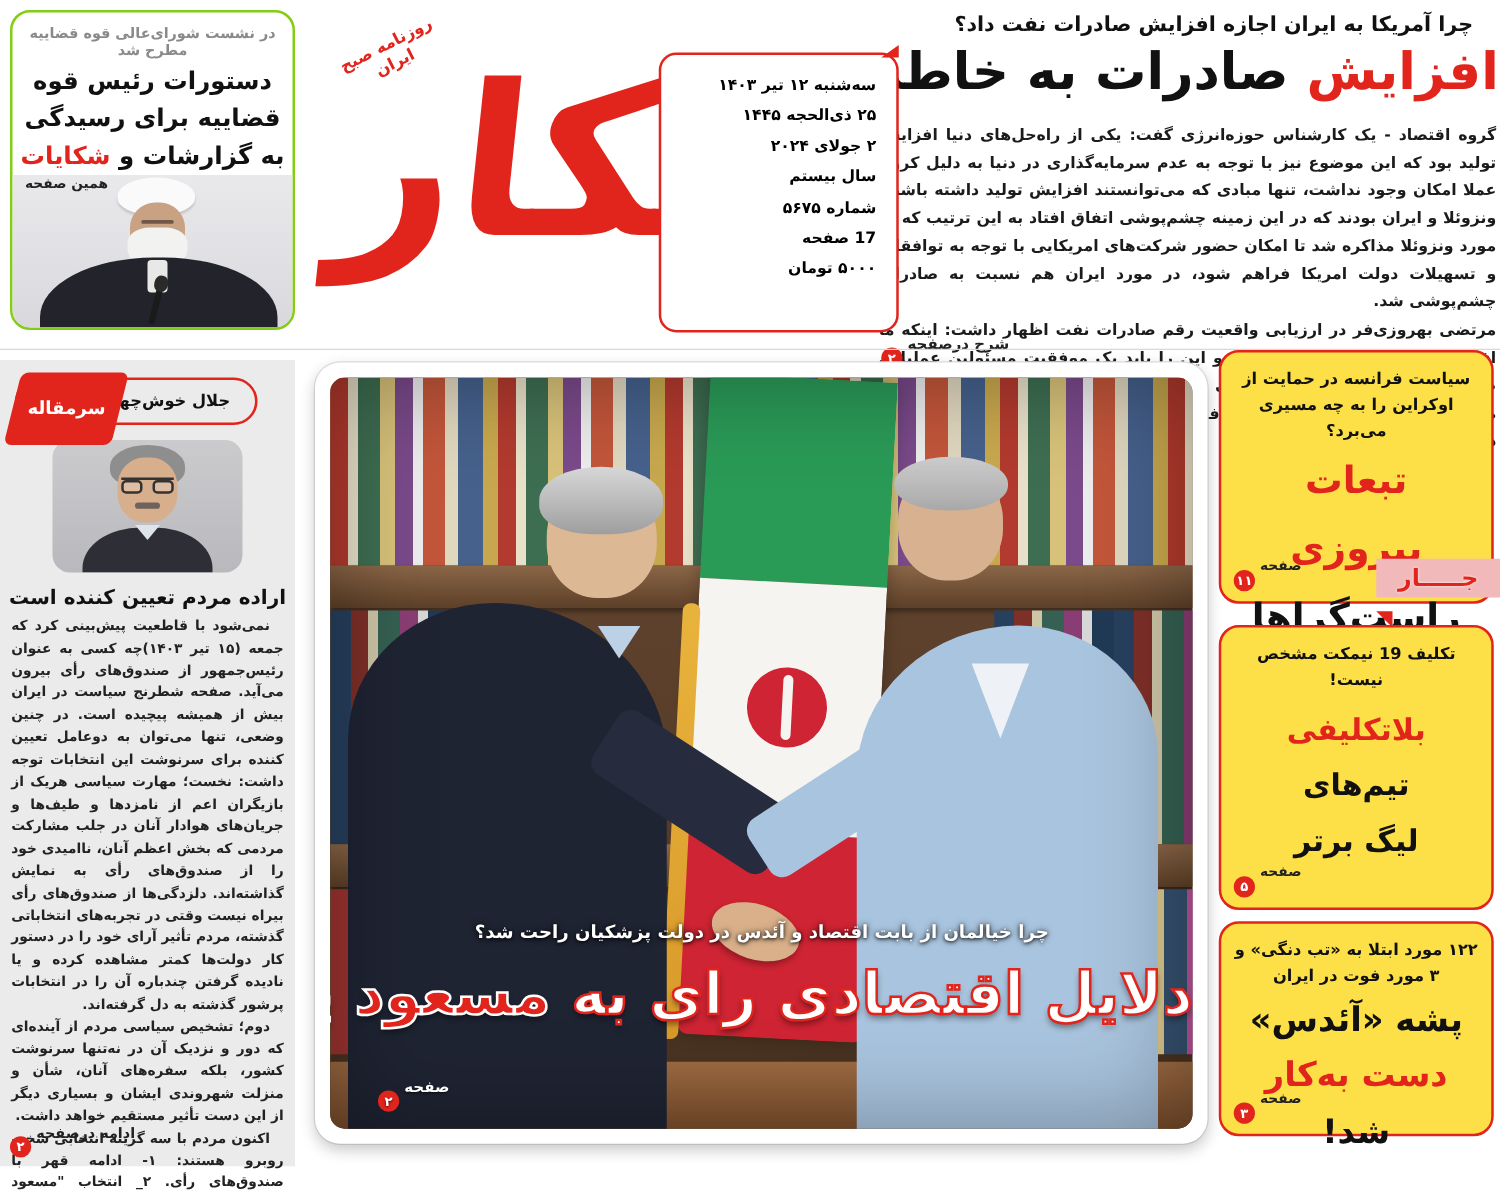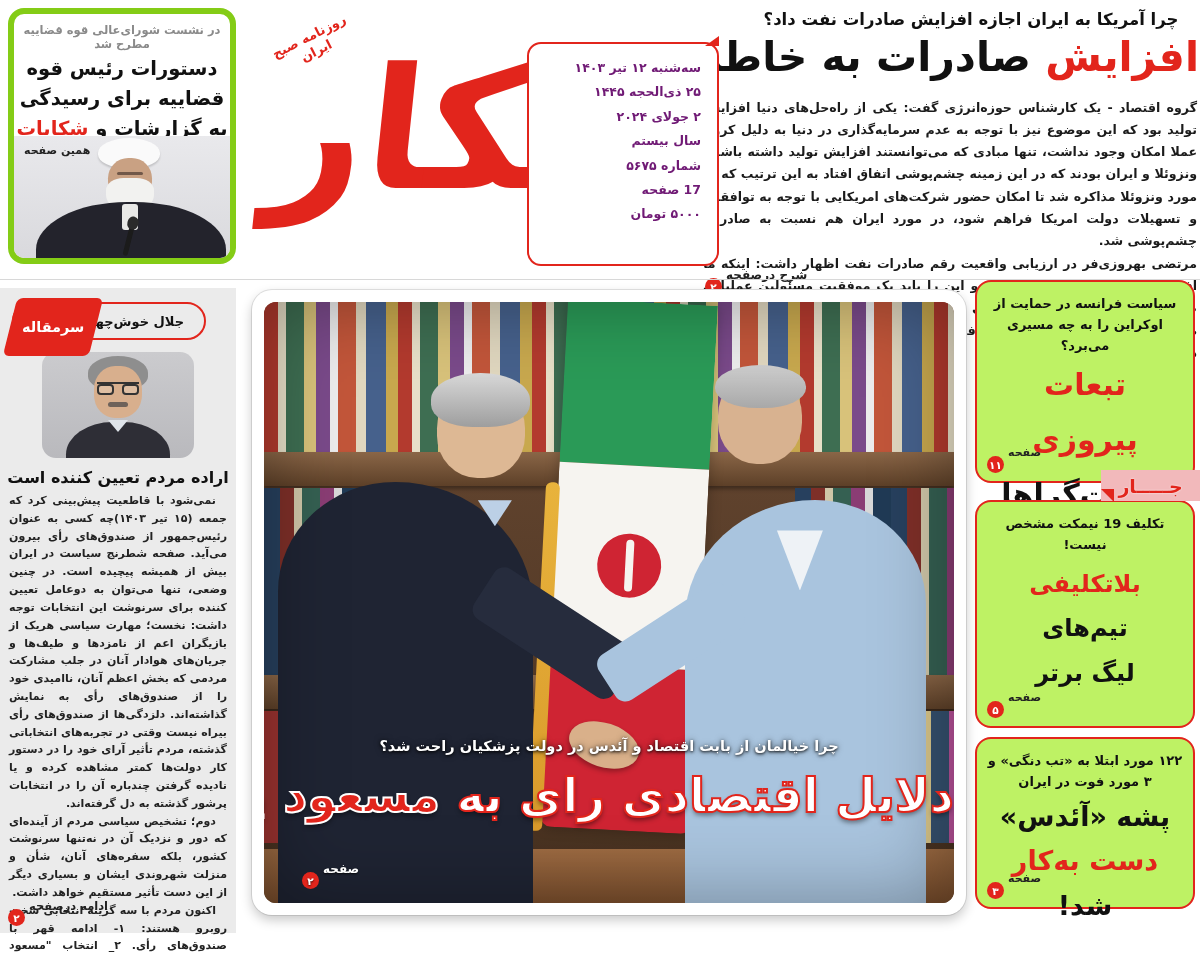--- a/index.html
+++ b/index.html
@@ -2,21 +2,21 @@
 <html dir="rtl" lang="fa"><head>
 <meta charset="utf-8">
 <style>
   * { margin:0; padding:0; box-sizing:border-box; }
   html,body { width:1200px; height:955px; background:#fff; overflow:hidden;
               font-family:"DejaVu Sans", sans-serif; direction:rtl; }
   .page { position:relative; width:1200px; height:955px; background:#fff; }
   .abs { position:absolute; }
 
   
-  .box-tl { left:8px; top:8px; width:228px; height:256px; border:6px solid #84cc16;
+  .box-tl { left:8px; top:8px; width:228px; height:256px; border:2px solid #84cc16;
             border-radius:16px; overflow:hidden; background:#fff; }
   .box-tl .kicker { margin-top:9px; text-align:center; font-size:11.5px; color:#8a8a8a; font-weight:bold; }
   .box-tl h3 { margin-top:3px; text-align:center; font-size:19.5px; line-height:1.55; color:#111; font-weight:900; }
   .box-tl h3 .red { color:#e2251c; }
   .box-tl .pageref { position:absolute; left:10px; top:130px; font-size:11px; font-weight:bold; color:#222; z-index:3; }
   .cleric-photo { position:absolute; left:0; right:0; bottom:0; height:122px; background:linear-gradient(#e9e9ec,#d9d9dd); }
   .cleric-turban { position:absolute; left:84px; top:2px; width:62px; height:30px; background:#fafafa; border-radius:50% 50% 45% 45%; box-shadow:0 2px 2px rgba(0,0,0,.15);}
   .cleric-face { position:absolute; left:94px; top:22px; width:44px; height:44px; background:#c9a183; border-radius:46%; }
   .cleric-beard { position:absolute; left:92px; top:42px; width:48px; height:34px; background:#f2f2f0; border-radius:40% 40% 55% 55%; }
   .cleric-eyes { position:absolute; left:103px; top:36px; width:26px; height:3px; background:rgba(40,30,25,.55); border-radius:2px; }
@@ -28,21 +28,21 @@
   
   .tagline { left:258px; top:28px; width:110px; color:#e2251c; font-size:13px; font-weight:900;
              transform:rotate(-27deg); text-align:center; line-height:1.25; }
   .logo { left:238px; top:-20px; width:510px; height:300px; color:#e2251c; font-size:168px; font-weight:900;
           display:flex; align-items:center; justify-content:center; transform:skewX(-6deg);
           letter-spacing:-6px; z-index:1; }
   .datebox { left:527px; top:42px; width:192px; height:224px; background:#fff; border:2px solid #e2251c;
              border-radius:14px; padding:12px 16px; z-index:2; }
   .datebox::before { content:""; position:absolute; top:-8px; right:-2px; width:0; height:0;
              border-bottom:10px solid #e2251c; border-left:14px solid transparent; }
-  .datebox .dline { color:#701a75; font-size:12.5px; font-weight:bold; line-height:1.95; text-align:right; }
+  .datebox .dline { color:#000000; font-size:12.5px; font-weight:bold; line-height:1.95; text-align:right; }
 
   
   .lead-kicker { left:745px; top:10px; width:452px; text-align:center; font-size:16.5px; font-weight:900; color:#111; }
   .lead-headline { left:741px; top:33px; width:458px; text-align:center; font-size:41px; font-weight:900;
                    white-space:nowrap; color:#111; letter-spacing:-1px; }
   .lead-headline .red { color:#e2251c; }
   .lead-body { left:703px; top:97px; width:494px; font-size:12.6px; font-weight:bold; color:#1b1b1b;
                text-align:justify; line-height:1.76; }
   .lead-body p + p { margin-top:1px; }
   .lead-more { left:705px; top:254px; display:flex; align-items:center; gap:4px; font-size:12px; font-weight:bold; color:#222; }
@@ -123,31 +123,31 @@
   .ph-caption { position:absolute; left:0; right:0; top:72.5%; text-align:center; color:#fff; font-size:14.5px; font-weight:bold;
                 text-shadow:0 1px 3px rgba(0,0,0,.9), 0 0 6px rgba(0,0,0,.6); z-index:5; }
   .ph-headline { position:absolute; left:0; right:0; top:77.5%; text-align:center; font-size:47px; font-weight:900;
                  white-space:nowrap; z-index:5; letter-spacing:-1px; }
   .ph-headline .w { color:#fff; -webkit-text-stroke:2px #e2251c; text-shadow:0 3px 5px rgba(0,0,0,.45); }
   .ph-headline .r { color:#e2251c; -webkit-text-stroke:2px #fff; text-shadow:0 3px 5px rgba(0,0,0,.45); }
   .ph-page { position:absolute; left:38px; bottom:14px; display:flex; align-items:center; gap:4px;
              color:#fff; font-size:12px; font-weight:bold; z-index:5; text-shadow:0 1px 2px rgba(0,0,0,.8); }
 
   
-  .sbox { left:975px; width:220px; border:2px solid #e2251c; border-radius:16px; background:#bef264; padding:12px 10px 8px; }
+  .sbox { left:975px; width:220px; border:2px solid #e2251c; border-radius:16px; background:#fde047; padding:12px 10px 8px; }
   .sbox .kicker { text-align:center; font-size:13px; font-weight:900; color:#111; line-height:1.6; }
   .sbox .big { text-align:center; font-weight:900; color:#111; }
   .sbox .big .red { color:#e2251c; }
   .sb-1 { top:280px; height:203px; } .sb-1 .big { font-size:30px; line-height:1.82; margin-top:2px; }
   .sb-2 { top:500px; height:228px; } .sb-2 .big { font-size:24px; line-height:1.86; margin-top:6px; }
   .sb-3 { top:737px; height:172px; } .sb-3 .big { font-size:27px; line-height:1.66; margin-top:2px; }
   .sbox .pageline { position:absolute; left:10px; bottom:8px; display:flex; align-items:center; gap:4px;
                     font-size:11px; font-weight:bold; color:#222; }
 
-  .jar { left:1101px; top:470px; width:99px; height:31px; background:#f2b9bb; z-index:6;
+  .jar { left:1101px; top:447px; width:99px; height:31px; background:#f2b9bb; z-index:6;
          display:flex; align-items:center; justify-content:center; }
   .jar span { color:#e2251c; font-size:19px; font-weight:900; text-shadow:0 0 2px #fff; }
   .jar-tail { left:1101px; top:489px; width:0; height:0; border-top:13px solid #e2251c; border-left:13px solid transparent; z-index:6; }
 </style>
 </head>
 <body>
 
 <div class="page">
 
   <div class="abs box-tl">

